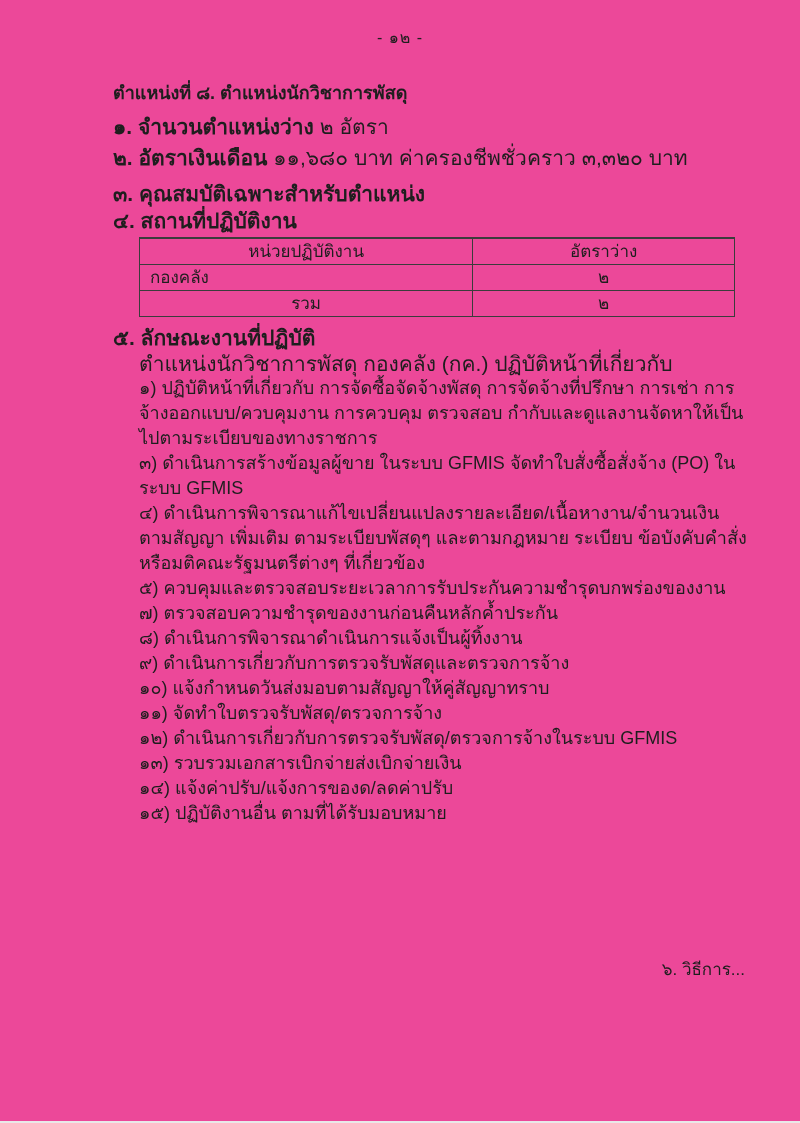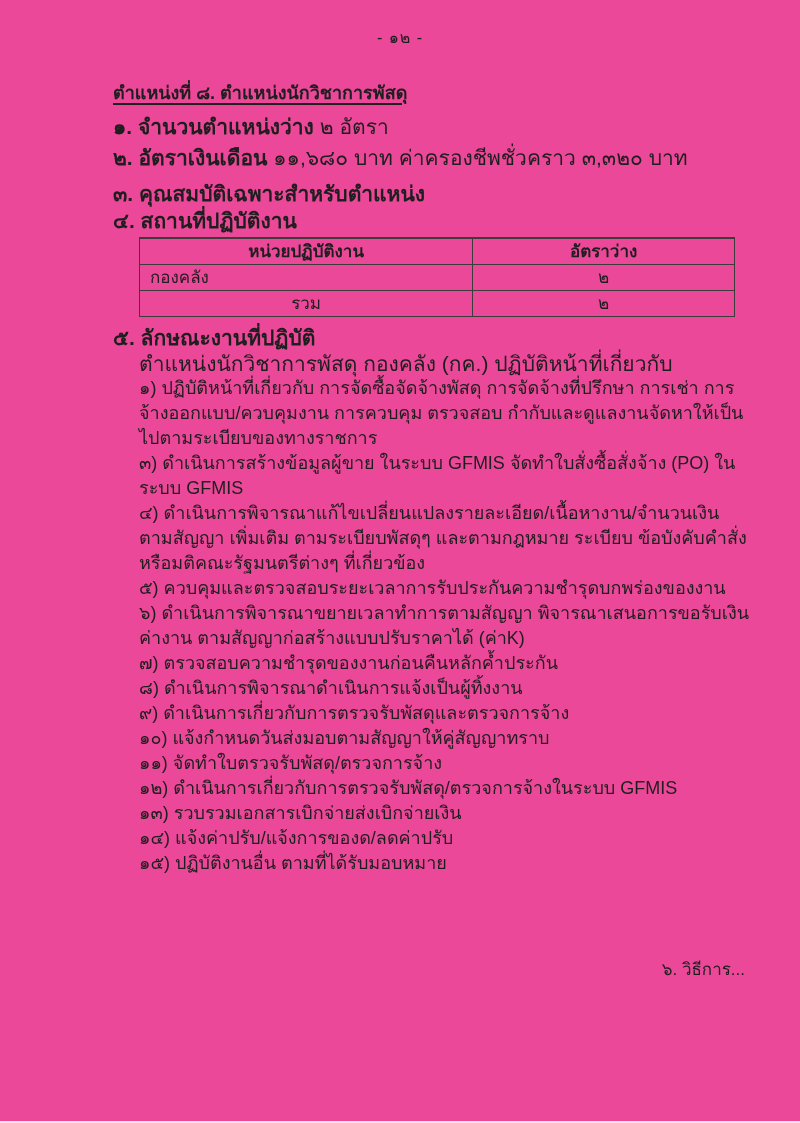--- a/index.html
+++ b/index.html
@@ -25,21 +25,20 @@
     letter-spacing: 1px;
   }
   .content {
     padding: 0 50px 0 113px;
   }
   .doc-title {
     margin-top: 32px;
     font-size: 18px;
     font-weight: bold;
     line-height: 26px;
-    text-decoration: underline;
     text-underline-offset: 4px;
     text-decoration-thickness: 1.5px;
     display: inline-block;
   }
   .sect { display: block; font-size: 21px; line-height: 25px; }
   .mt8 { margin-top: 8px; }
   .mt6 { margin-top: 6px; }
   .mt4 { margin-top: 11px; }
   .mt2 { margin-top: 2px; }
   .bold { font-weight: bold; }
@@ -59,21 +58,21 @@
   table.workplace, table.workplace th, table.workplace td {
     border: 1px solid #3c3c3c;
   }
   table.workplace { border-width: 2px 1.5px 1.5px 1.5px; }
   table.workplace th, table.workplace td {
     font-size: 17px;
     height: 25px;
     padding: 1px 10px;
     line-height: 23px;
   }
-  table.workplace th { font-weight: bold; }
+  table.workplace th { font-weight: normal; }
   td.cell-left { text-align: left; }
   td.cell-center { text-align: center; }
   col.c1 { width: 56%; }
   col.c2 { width: 44%; }
   .intro { margin-top: 1px; }
   .duty {
     font-size: 18px;
     line-height: 25px;
     max-width: 612px;
   }
@@ -133,21 +132,20 @@
       </tbody>
     </table>
 
     <div class="sect mt8 bold">๕. ลักษณะงานที่ปฏิบัติ</div>
     <div class="sect indent intro">ตำแหน่งนักวิชาการพัสดุ กองคลัง (กค.) ปฏิบัติหน้าที่เกี่ยวกับ</div>
 
     <div class="duty indent">๑) ปฏิบัติหน้าที่เกี่ยวกับ การจัดซื้อจัดจ้างพัสดุ การจัดจ้างที่ปรึกษา การเช่า การจ้างออกแบบ/ควบคุมงาน การควบคุม ตรวจสอบ กำกับและดูแลงานจัดหาให้เป็นไปตามระเบียบของทางราชการ</div>
     <div class="duty indent">๓) ดำเนินการสร้างข้อมูลผู้ขาย ในระบบ GFMIS จัดทำใบสั่งซื้อสั่งจ้าง (PO) ในระบบ GFMIS</div>
     <div class="duty indent">๔) ดำเนินการพิจารณาแก้ไขเปลี่ยนแปลงรายละเอียด/เนื้อหางาน/จำนวนเงินตามสัญญา เพิ่มเติม ตามระเบียบพัสดุๆ และตามกฎหมาย ระเบียบ ข้อบังคับคำสั่ง หรือมติคณะรัฐมนตรีต่างๆ ที่เกี่ยวข้อง</div>
     <div class="duty indent">๕) ควบคุมและตรวจสอบระยะเวลาการรับประกันความชำรุดบกพร่องของงาน</div>
-    <div class="duty indent">๖) ดำเนินการพิจารณาขยายเวลาทำการตามสัญญา พิจารณาเสนอการขอรับเงินค่างาน ตามสัญญา​ก่อสร้างแบบปรับราคาได้ (ค่าK)</div>
     <div class="duty indent">๗) ตรวจสอบความชำรุดของงานก่อนคืนหลักค้ำประกัน</div>
     <div class="duty indent">๘) ดำเนินการพิจารณาดำเนินการแจ้งเป็นผู้ทิ้งงาน</div>
     <div class="duty indent">๙) ดำเนินการเกี่ยวกับการตรวจรับพัสดุและตรวจการจ้าง</div>
     <div class="duty indent">๑๐) แจ้งกำหนดวันส่งมอบตามสัญญาให้คู่สัญญาทราบ</div>
     <div class="duty indent">๑๑) จัดทำใบตรวจรับพัสดุ/ตรวจการจ้าง</div>
     <div class="duty indent">๑๒) ดำเนินการเกี่ยวกับการตรวจรับพัสดุ/ตรวจการจ้างในระบบ GFMIS</div>
     <div class="duty indent">๑๓) รวบรวมเอกสารเบิกจ่ายส่งเบิกจ่ายเงิน</div>
     <div class="duty indent">๑๔) แจ้งค่าปรับ/แจ้งการของด/ลดค่าปรับ</div>
     <div class="duty indent">๑๕) ปฏิบัติงานอื่น ตามที่ได้รับมอบหมาย</div>
 

